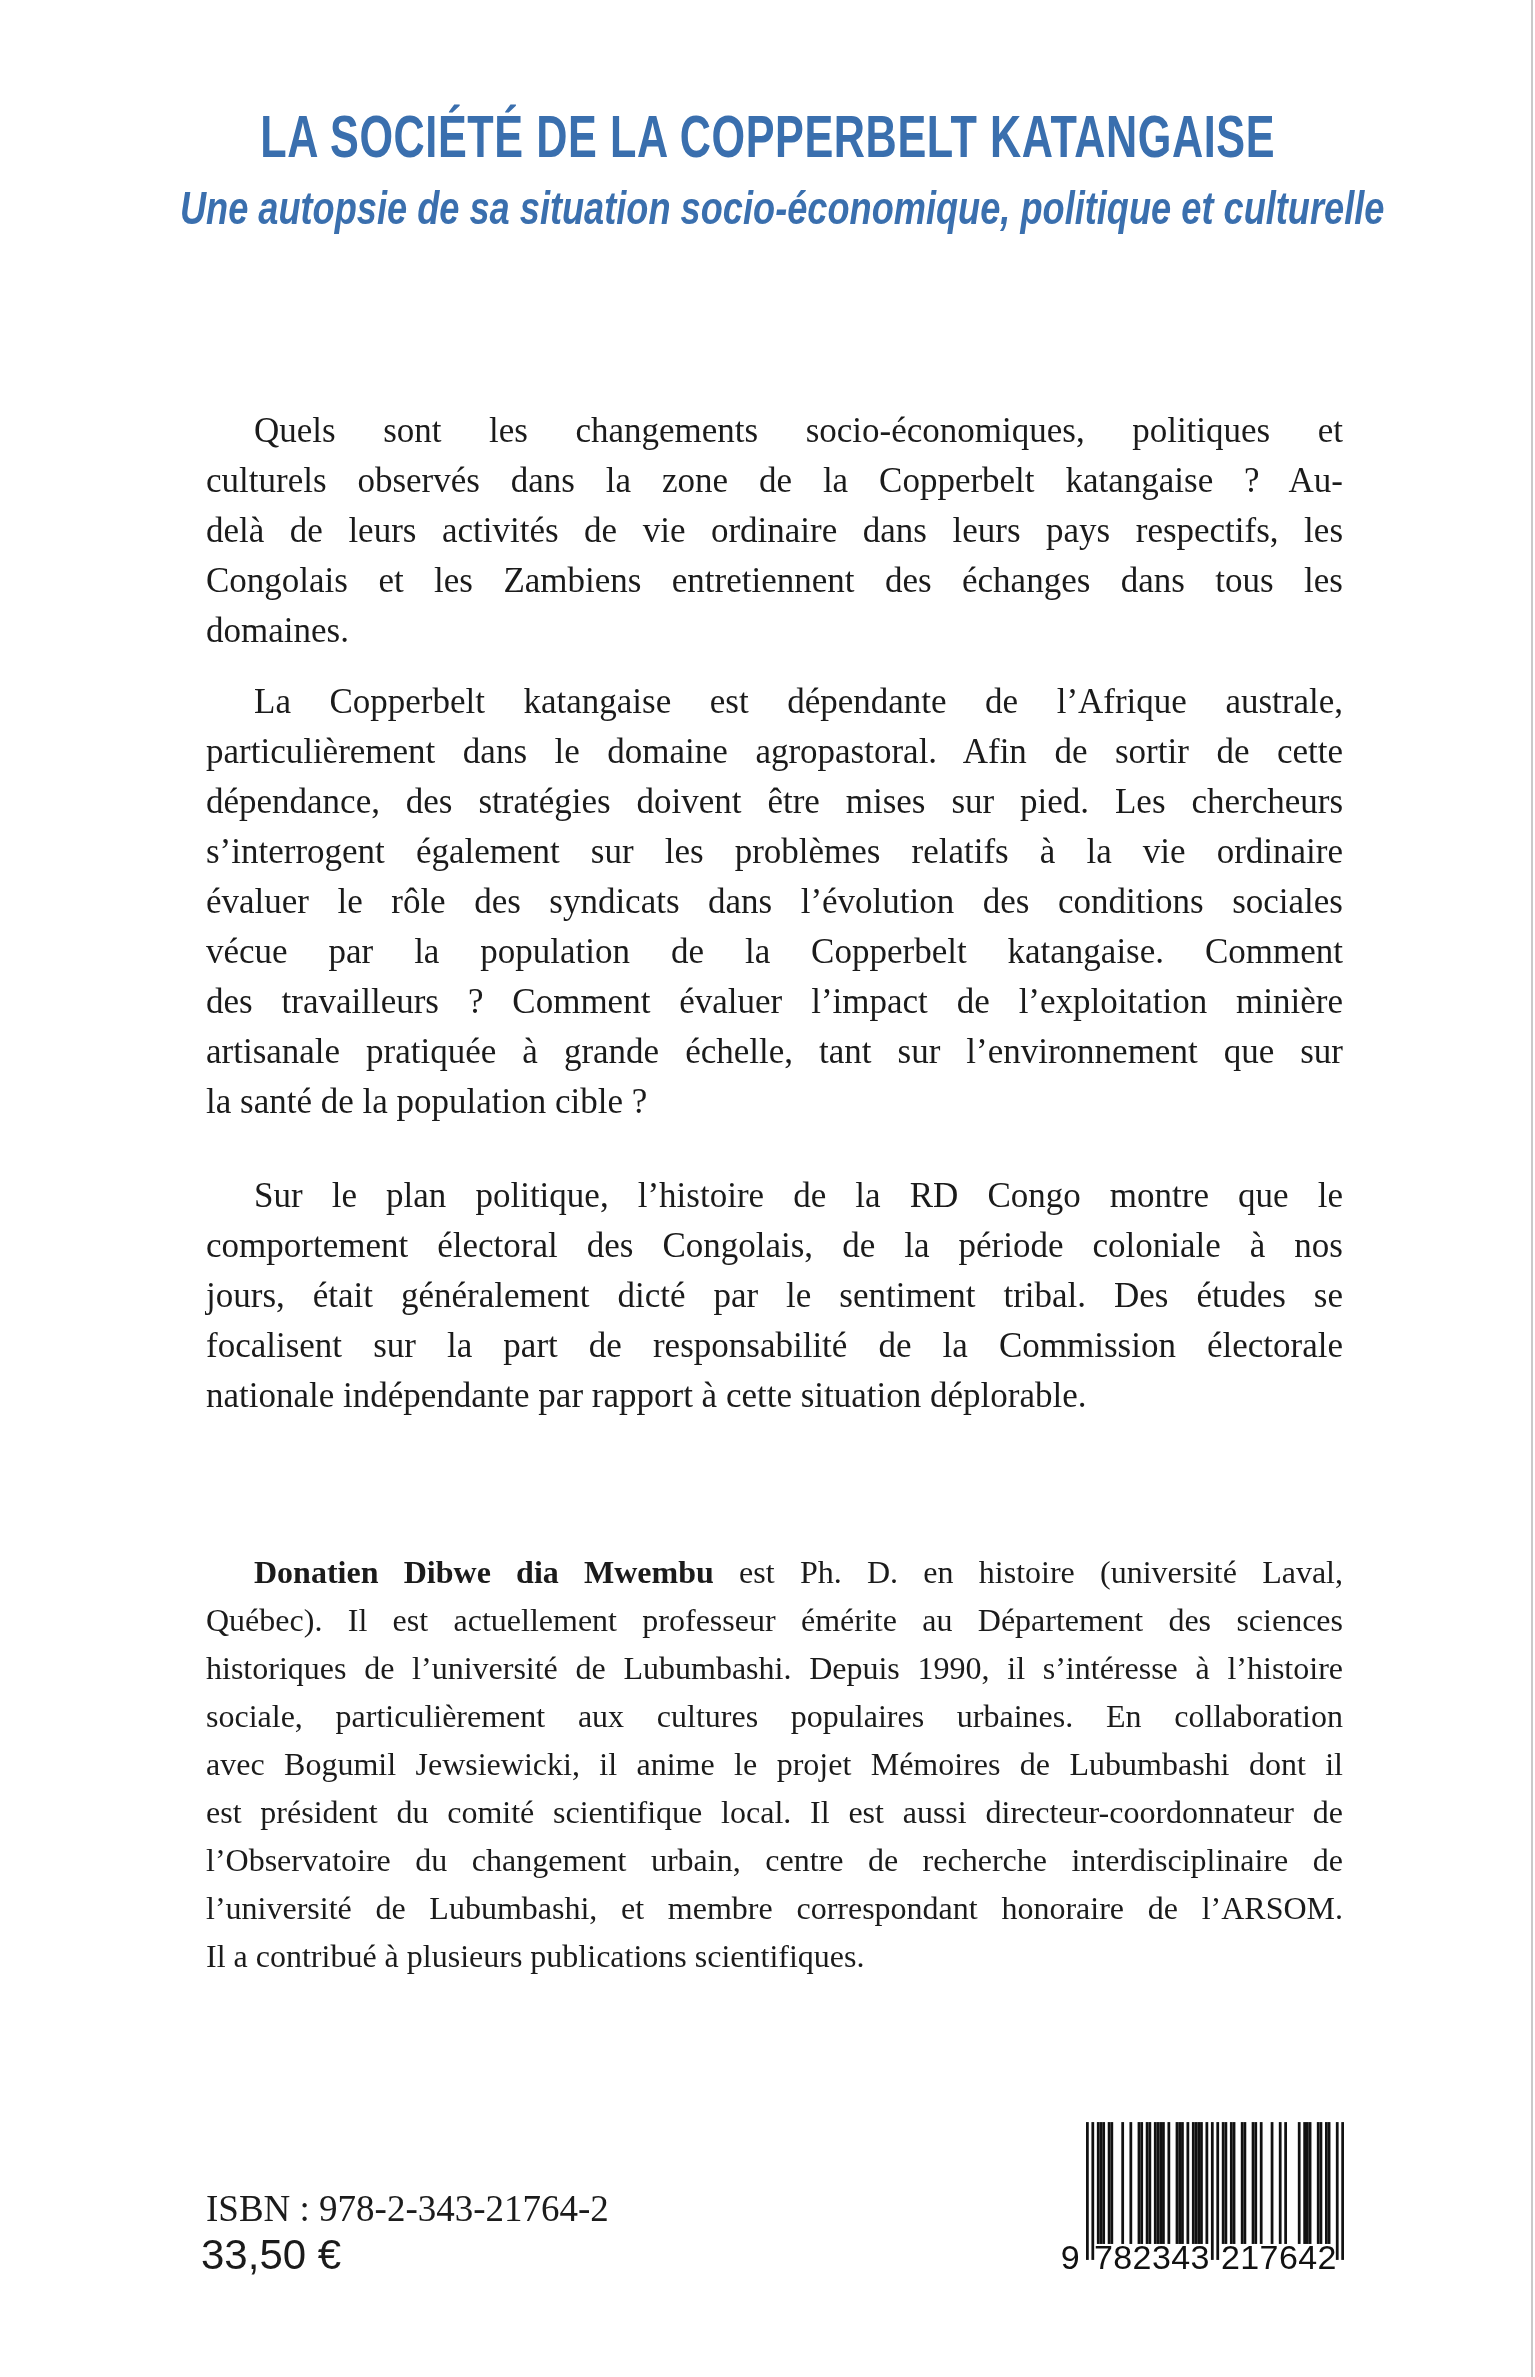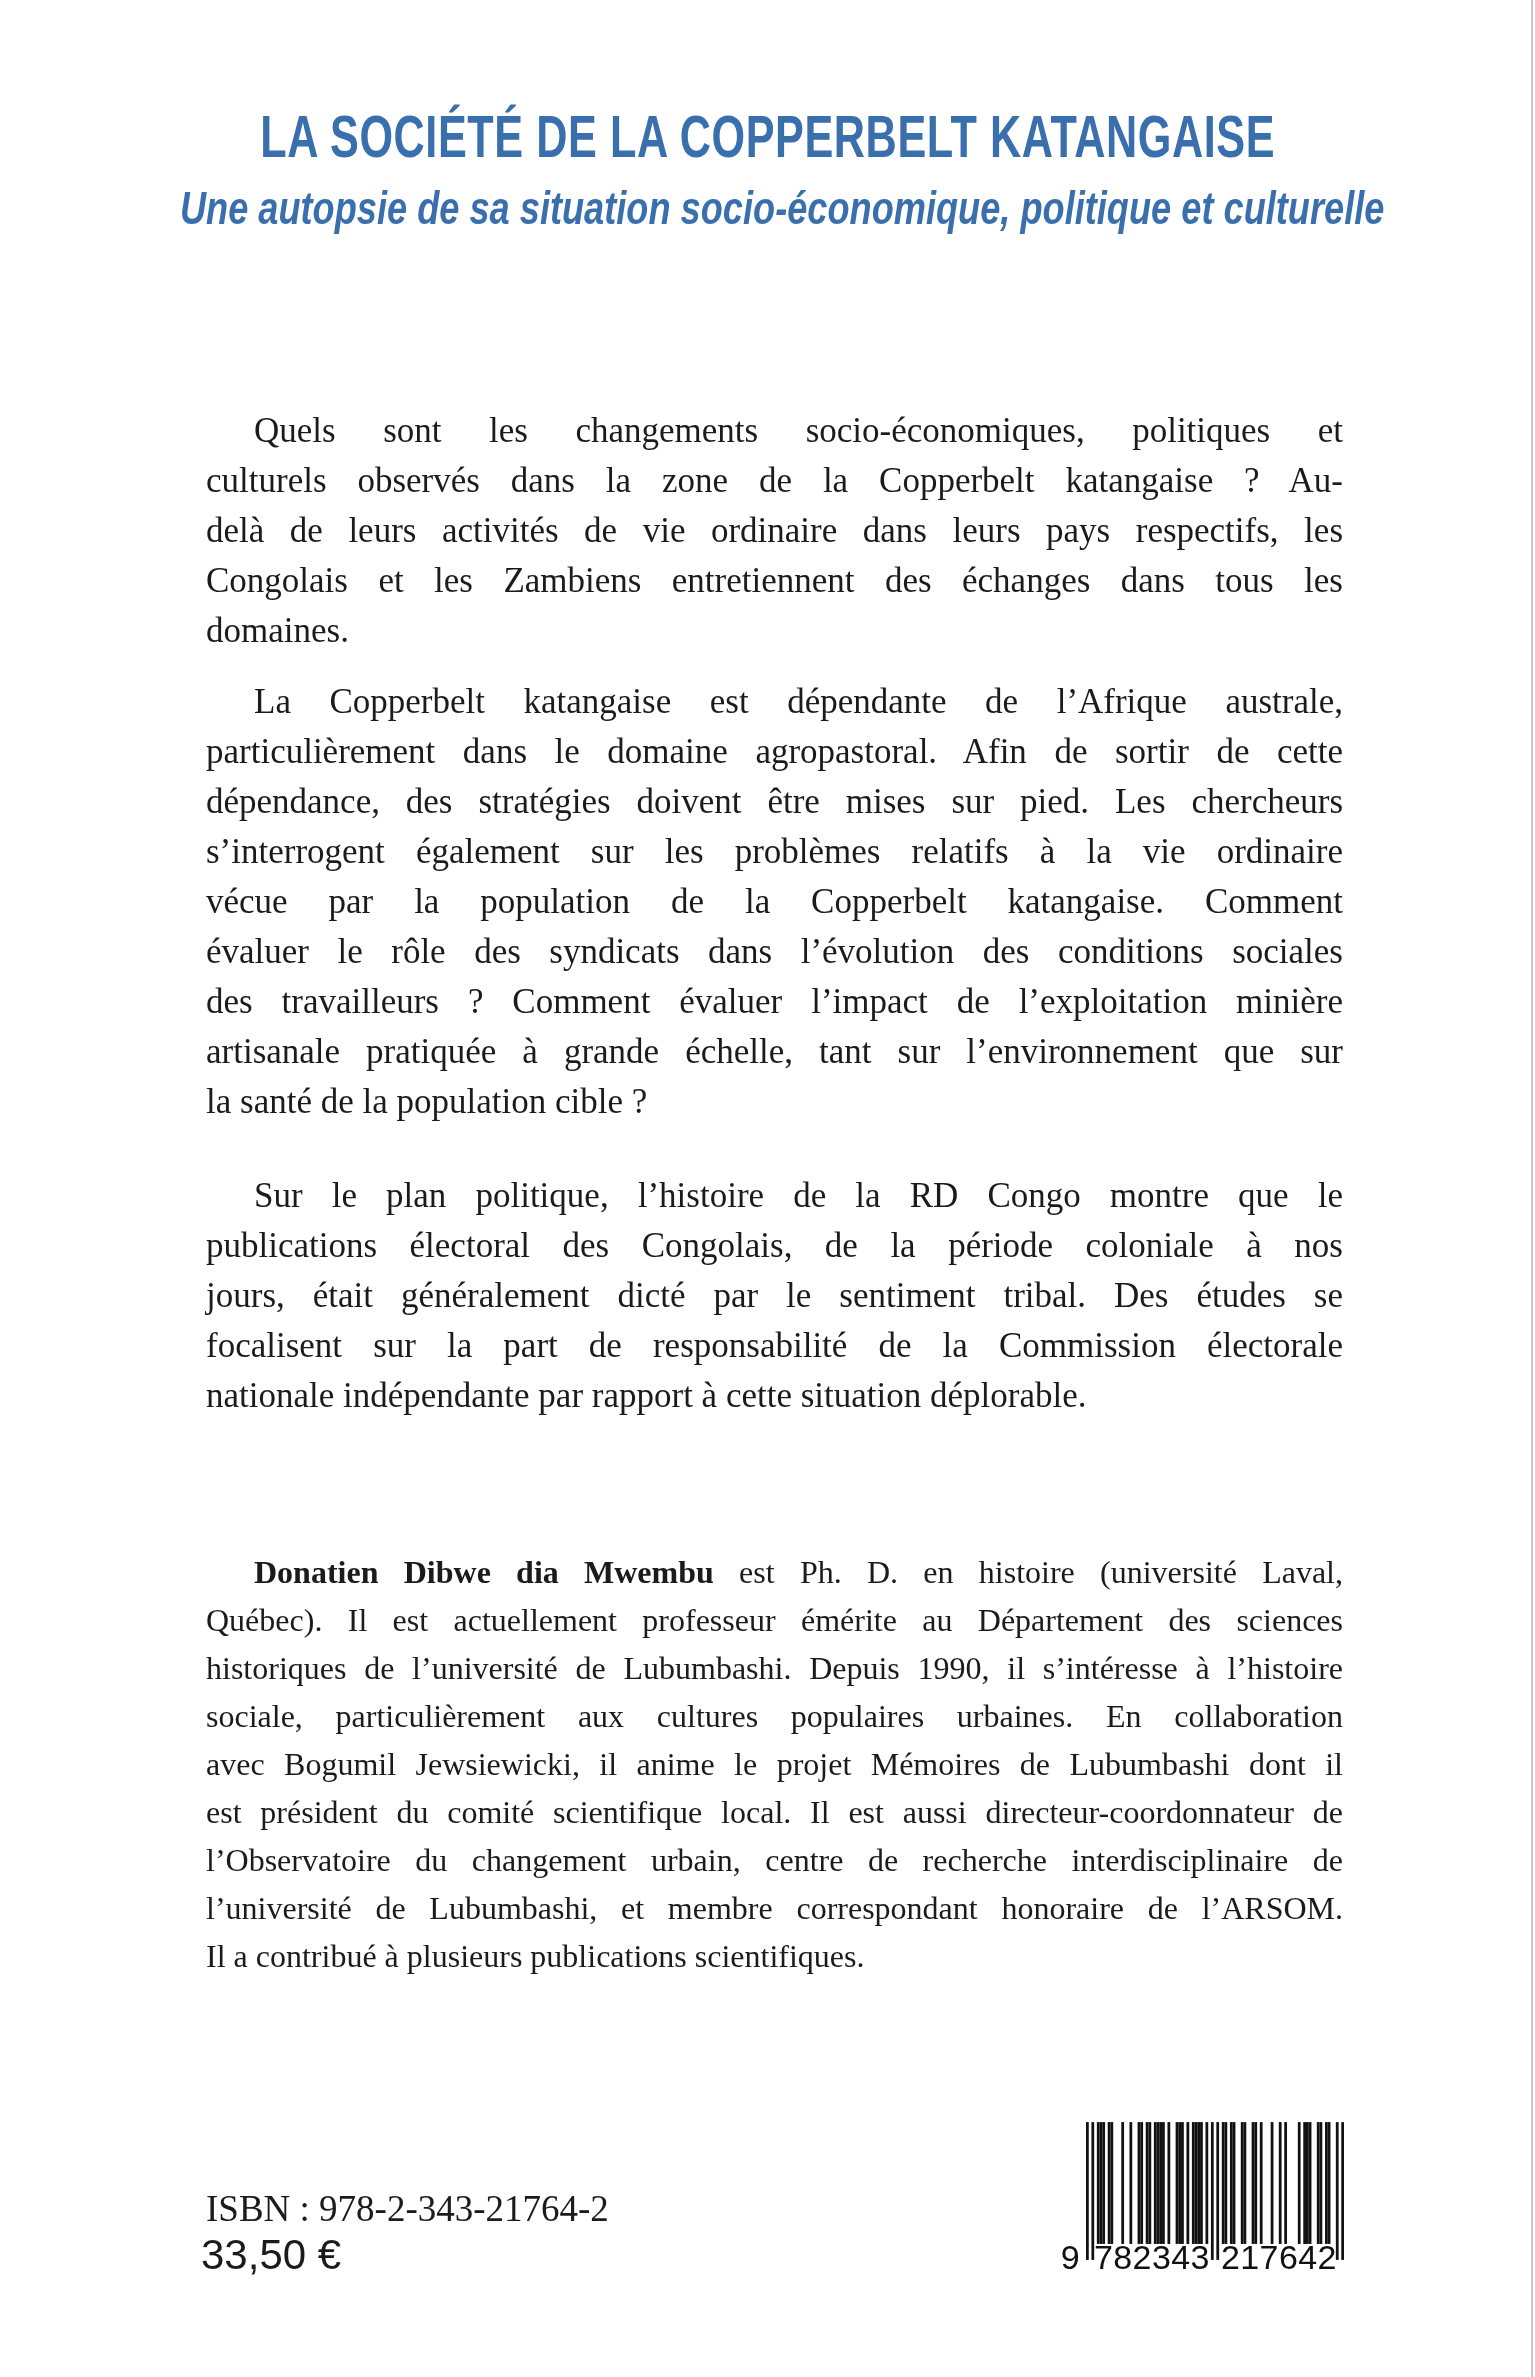--- a/index.html
+++ b/index.html
@@ -91,29 +91,29 @@
       <div class="tline">culturels observés dans la zone de la Copperbelt katangaise ? Au-</div>
       <div class="tline">delà de leurs activités de vie ordinaire dans leurs pays respectifs, les</div>
       <div class="tline">Congolais et les Zambiens entretiennent des échanges dans tous les</div>
       <div class="tline flush">domaines.</div>
     </div>
   <div class="para">
       <div class="tline indent">La Copperbelt katangaise est dépendante de l’Afrique australe,</div>
       <div class="tline">particulièrement dans le domaine agropastoral. Afin de sortir de cette</div>
       <div class="tline">dépendance, des stratégies doivent être mises sur pied. Les chercheurs</div>
       <div class="tline">s’interrogent également sur les problèmes relatifs à la vie ordinaire</div>
+      <div class="tline">évaluer le rôle des syndicats dans l’évolution des conditions sociales</div>
       <div class="tline">vécue par la population de la Copperbelt katangaise. Comment</div>
-      <div class="tline">évaluer le rôle des syndicats dans l’évolution des conditions sociales</div>
       <div class="tline">des travailleurs ? Comment évaluer l’impact de l’exploitation minière</div>
       <div class="tline">artisanale pratiquée à grande échelle, tant sur l’environnement que sur</div>
       <div class="tline flush">la santé de la population cible ?</div>
     </div>
   <div class="para">
       <div class="tline indent">Sur le plan politique, l’histoire de la RD Congo montre que le</div>
-      <div class="tline">publications électoral des Congolais, de la période coloniale à nos</div>
+      <div class="tline">comportement électoral des Congolais, de la période coloniale à nos</div>
       <div class="tline">jours, était généralement dicté par le sentiment tribal. Des études se</div>
       <div class="tline">focalisent sur la part de responsabilité de la Commission électorale</div>
       <div class="tline flush">nationale indépendante par rapport à cette situation déplorable.</div>
     </div>
 </div>
 
 <div class="bio">
   <div class="tline indent"><span class="bio-name">Donatien Dibwe dia Mwembu</span><span> est Ph. D. en histoire (université Laval,</span></div>
   <div>
       <div class="tline">Québec). Il est actuellement professeur émérite au Département des sciences</div>

